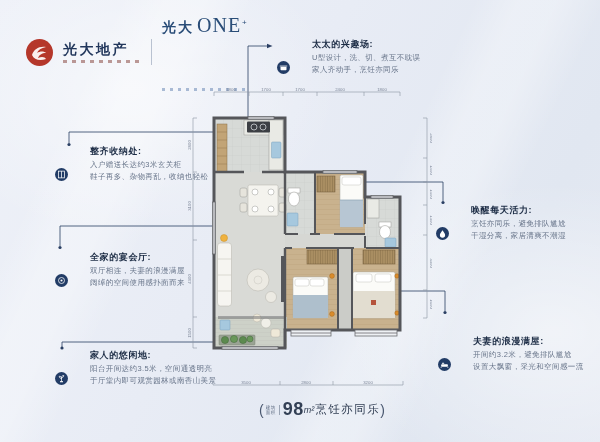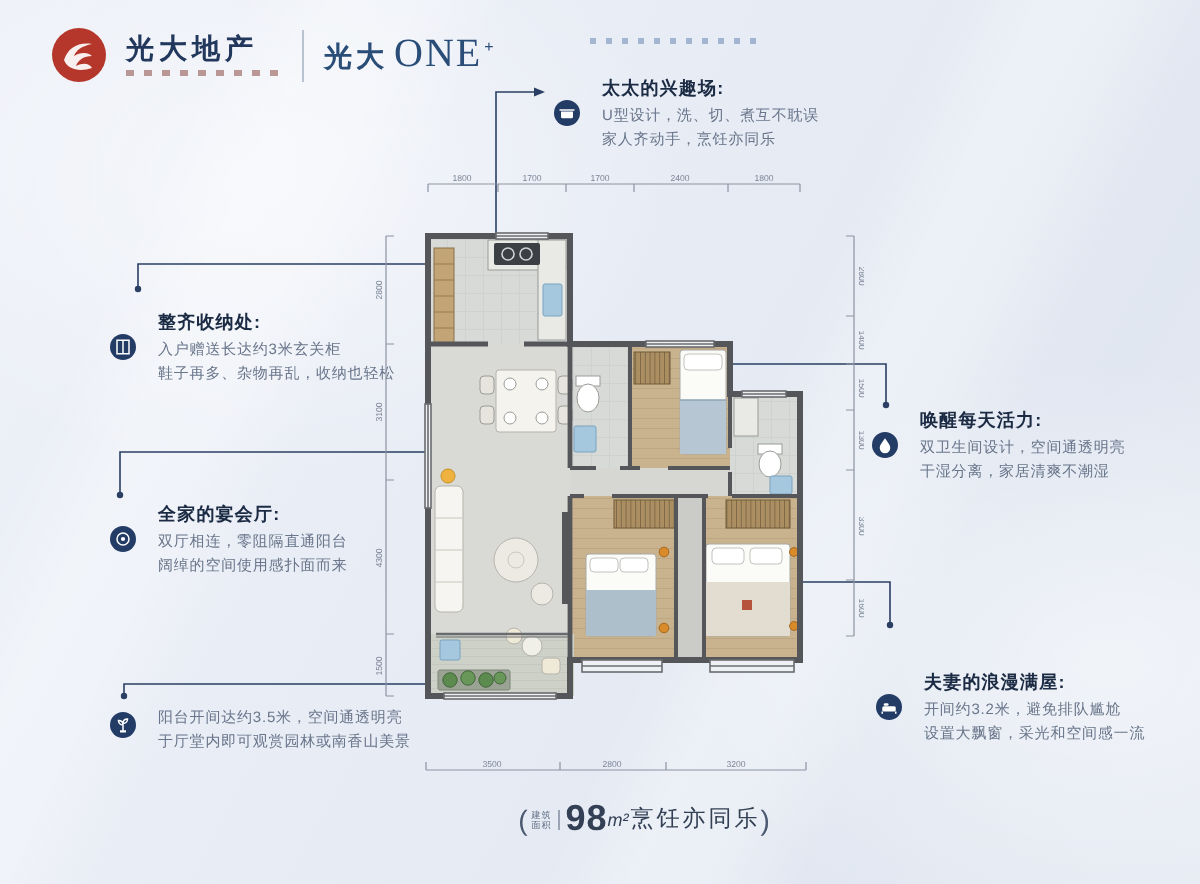--- a/index.html
+++ b/index.html
@@ -12,29 +12,29 @@
         background:radial-gradient(closest-side,rgba(255,255,255,.5),rgba(255,255,255,0));}
   
   .brand{position:absolute;left:26px;top:14px;display:flex;align-items:center;gap:10px;}
   .seal{width:27px;height:27px;border-radius:50%;background:#b5372b;position:relative;flex:0 0 27px;}
   .seal svg{position:absolute;inset:0;}
   .brand-cn{display:flex;flex-direction:column;}
   .brand-name{font-size:14px;font-weight:bold;color:#22375c;letter-spacing:2.5px;line-height:15px;}
   .tagline{height:3px;margin-top:3px;width:78px;opacity:.55;
         background:repeating-linear-gradient(90deg,#8a4a43 0 4px,transparent 4px 9px);}
   .brand-divider{width:1px;height:26px;background:#b9c2d1;}
-  .brand-one{display:flex;gap:48px;}
+  .brand-one{display:flex;flex-direction:column;gap:48px;}
   .one-row{display:flex;align-items:baseline;color:#2a4d78;}
   .one-cn{font-size:14px;font-weight:600;letter-spacing:2px;}
   .one-en{font-size:20px;font-weight:400;letter-spacing:1px;margin-left:3px;font-family:"Liberation Serif","DejaVu Serif",serif;}
   .one-plus{font-size:8px;margin-left:1px;transform:translateY(-7px);color:#2a4d78;}
   .tagline-blue{height:2.5px;margin-top:3px;width:86px;opacity:.5;
         background:repeating-linear-gradient(90deg,#5d7eae 0 3px,transparent 3px 8px);}
   
-  .note{position:absolute;display:flex;gap:11px;align-items:center;}
+  .note{position:absolute;display:flex;gap:22px;align-items:flex-end;}
   .note-icon{width:13px;height:13px;border-radius:50%;background:#223c66;display:flex;
         align-items:center;justify-content:center;flex:0 0 13px;margin-top:-1px;}
   .note-body{display:flex;flex-direction:column;}
   .note-title{font-size:9px;font-weight:bold;color:#1b2b44;letter-spacing:.6px;line-height:10px;}
   .note-line{font-size:7.5px;color:#68758a;letter-spacing:.4px;line-height:8px;margin-top:4.5px;}
   .leaders{position:absolute;inset:0;pointer-events:none;}
   
   .plan{position:absolute;left:188px;top:84px;}
   
   .footer{position:absolute;left:0;top:399px;width:100%;display:flex;justify-content:center;
@@ -102,21 +102,21 @@
           <line x1="1" y1="4" x2="11" y2="4" stroke="#fff" stroke-width="1"></line>
         </svg>
     </span>
     <div class="note-body">
       <div class="note-title">太太的兴趣场:</div>
       <div class="note-line">U型设计，洗、切、煮互不耽误</div>
       <div class="note-line">家人齐动手，烹饪亦同乐</div>
     </div>
   </div>
 
-  <div class="note" style="left:55px;top:156px">
+  <div class="note" style="left:55px;top:146px">
     <span class="note-icon">
       <svg width="9" height="9" viewBox="0 0 12 12">
           <rect x="2" y="1.5" width="8" height="9" fill="none" stroke="#fff"></rect>
           <line x1="6" y1="1.5" x2="6" y2="10.5" stroke="#fff"></line>
         </svg>
     </span>
     <div class="note-body">
       <div class="note-title">整齐收纳处:</div>
       <div class="note-line">入户赠送长达约3米玄关柜</div>
       <div class="note-line">鞋子再多、杂物再乱，收纳也轻松</div>
@@ -125,47 +125,48 @@
 
   <div class="note" style="left:55px;top:252px">
     <span class="note-icon">
       <svg width="9" height="9" viewBox="0 0 12 12">
           <circle cx="6" cy="6" r="4" fill="none" stroke="#fff"></circle>
           <circle cx="6" cy="6" r="1.4" fill="#fff"></circle>
         </svg>
     </span>
     <div class="note-body">
       <div class="note-title">全家的宴会厅:</div>
-      <div class="note-line">双厅相连，零阻隔直通阳台</div>
+      <div class="note-line">双厅相连，夫妻的浪漫满屋</div>
       <div class="note-line">阔绰的空间使用感扑面而来</div>
     </div>
   </div>
 
   <div class="note" style="left:55px;top:350px">
     <span class="note-icon">
       <svg width="9" height="9" viewBox="0 0 12 12">
           <path d="M6,10 V5 M6,6 C4,6 3,4.5 3,3 C5,3 6,4 6,6 M6,5 C8,5 9,3.5 9,2 C7,2 6,3 6,5" stroke="#fff" fill="none" stroke-width="1"></path>
           <rect x="4" y="9.5" width="4" height="1.5" fill="#fff"></rect>
         </svg>
     </span>
     <div class="note-body">
+      <div class="note-title">家人的悠闲地:</div>
       <div class="note-line">阳台开间达约3.5米，空间通透明亮</div>
       <div class="note-line">于厅堂内即可观赏园林或南香山美景</div>
     </div>
   </div>
 
   <div class="note" style="left:436px;top:205px">
     <span class="note-icon">
       <svg width="9" height="9" viewBox="0 0 12 12">
           <path d="M6,1.5 C8,4.5 9.5,6 9.5,8 a3.5,3.5 0 0 1 -7,0 C2.5,6 4,4.5 6,1.5 Z" fill="#fff"></path>
         </svg>
     </span>
     <div class="note-body">
       <div class="note-title">唤醒每天活力:</div>
-      <div class="note-line">双卫生间设计，空间通透明亮</div>
+      <div class="note-line">烹饪亦同乐，避免排队尴尬</div>
       <div class="note-line">干湿分离，家居清爽不潮湿</div>
     </div>
   </div>
 
   <div class="note" style="left:438px;top:336px">
     <span class="note-icon">
       <svg width="9" height="9" viewBox="0 0 12 12">
           <rect x="1.5" y="5.5" width="9" height="3.5" rx="1" fill="#fff"></rect>
           <rect x="2.5" y="3.5" width="3.2" height="1.6" rx=".8" fill="#fff"></rect>
           <line x1="1.5" y1="9" x2="1.5" y2="10.5" stroke="#fff"></line>

